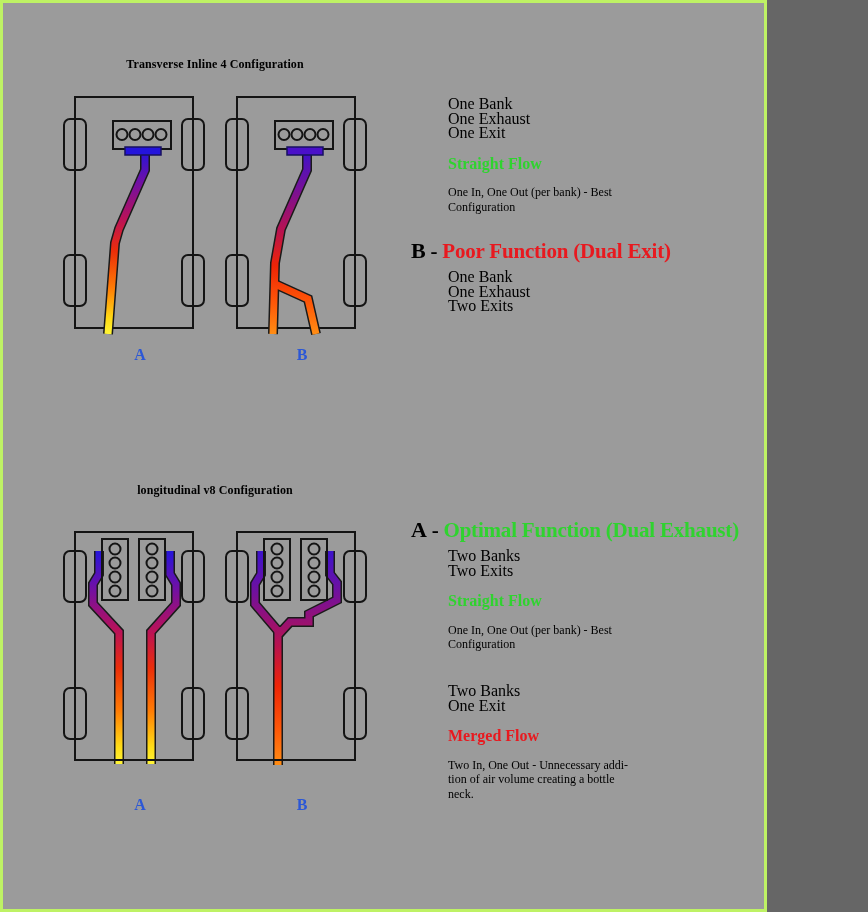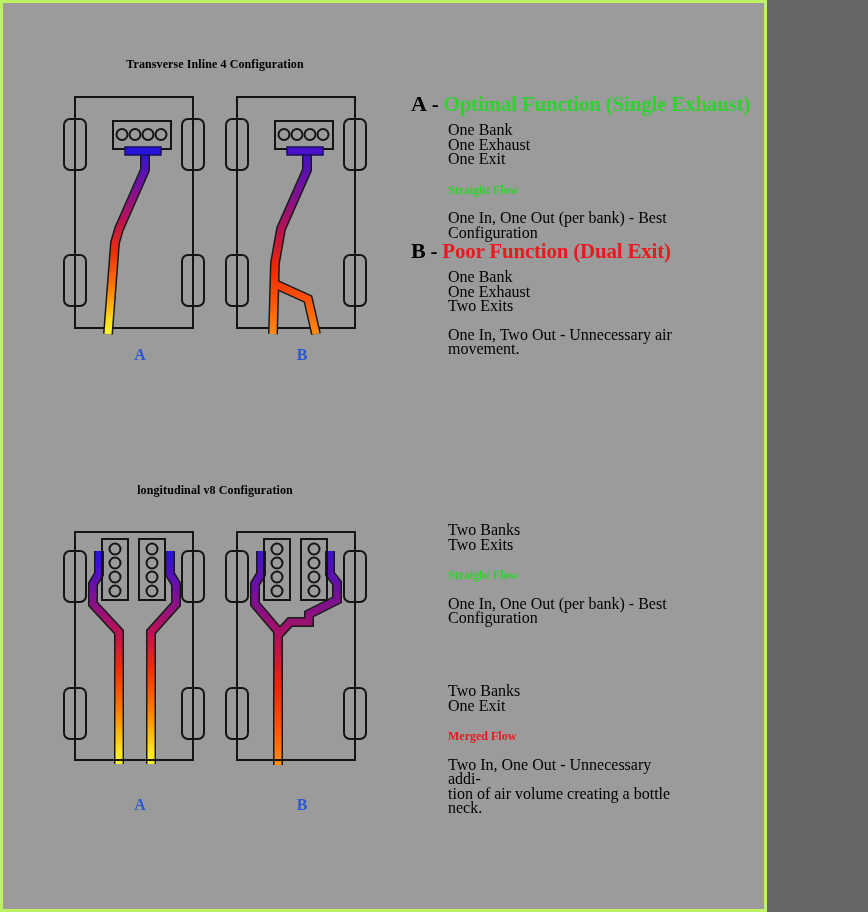--- a/index.html
+++ b/index.html
@@ -33,22 +33,22 @@
   #entry-top-a{top:88px;}
   #entry-top-b{top:235px;}
   #entry-bottom-a{top:514px;}
   #entry-bottom-b{top:675px;}
   .entry-heading-row{font-size:21px;line-height:26px;font-weight:bold;letter-spacing:-.2px;white-space:nowrap;}
   .entry-letter{font-size:22px;color:var(--ink);}
   .entry-dash{margin:0 5px;color:var(--ink);font-weight:600;}
   .good{color:var(--green,#2fd32f);}
   .bad{color:var(--red,#ed1c24);}
   .specs{margin:6px 0 0 37px;font-size:16px;line-height:14.5px;color:var(--ink);}
-  .flow-label{margin:16px 0 0 37px;font-size:12px;line-height:14.5px;font-weight:600;}
-  .note-text{margin:14px 0 0 37px;font-size:16px;line-height:14.5px;color:var(--ink);white-space:pre-line;max-width:230px;}
+  .flow-label{margin:16px 0 0 37px;font-size:16px;line-height:14.5px;font-weight:600;}
+  .note-text{margin:14px 0 0 37px;font-size:12px;line-height:14.5px;color:var(--ink);white-space:pre-line;max-width:230px;}
 </style>
 </head>
 <body>
 
 <div id="canvas">
 
   <svg id="diagram-svg" width="420" height="912" viewBox="0 0 420 912" xmlns="http://www.w3.org/2000/svg">
     <defs>
       <linearGradient id="gradTopA" gradientUnits="userSpaceOnUse" x1="0" y1="147" x2="0" y2="331">
         <stop offset="0" stop-color="#2414dc"></stop>
@@ -177,47 +177,45 @@
 
   <div id="title-top" class="section-title">Transverse Inline 4 Configuration</div>
   <div id="title-bottom" class="section-title">longitudinal v8 Configuration</div>
 
   <div id="label-top-a" class="diagram-label">A</div>
   <div id="label-top-b" class="diagram-label">B</div>
   <div id="label-bottom-a" class="diagram-label">A</div>
   <div id="label-bottom-b" class="diagram-label">B</div>
 
   <div id="entry-top-a" class="entry">
-    <div class="entry-heading-row">
-      <span class="entry-letter">A</span><span class="entry-dash">-</span><span class="good">Optimal Function (Single Exhaust)</span>
-    </div>
     <div class="specs">
       <div>One Bank</div>
       <div>One Exhaust</div>
       <div>One Exit</div>
     </div>
     <div class="flow-label good">Straight Flow</div>
     <div class="note-text">One In, One Out (per bank) - Best
 Configuration</div>
   </div>
 
   <div id="entry-top-b" class="entry">
     <div class="entry-heading-row">
       <span class="entry-letter">B</span><span class="entry-dash">-</span><span class="bad">Poor Function (Dual Exit)</span>
     </div>
     <div class="specs">
       <div>One Bank</div>
       <div>One Exhaust</div>
       <div>Two Exits</div>
     </div>
-    <div class="note-text">One In, Two Out  - Unnecessary air
-movement.</div>
   </div>
 
   <div id="entry-bottom-a" class="entry">
+    <div class="entry-heading-row">
+      <span class="entry-letter">A</span><span class="entry-dash">-</span><span class="good">Optimal Function (Dual Exhaust)</span>
+    </div>
     <div class="specs">
       <div>Two Banks</div>
       <div>Two Exits</div>
     </div>
     <div class="flow-label good">Straight Flow</div>
     <div class="note-text">One In, One Out (per bank) - Best
 Configuration</div>
   </div>
 
   <div id="entry-bottom-b" class="entry">

